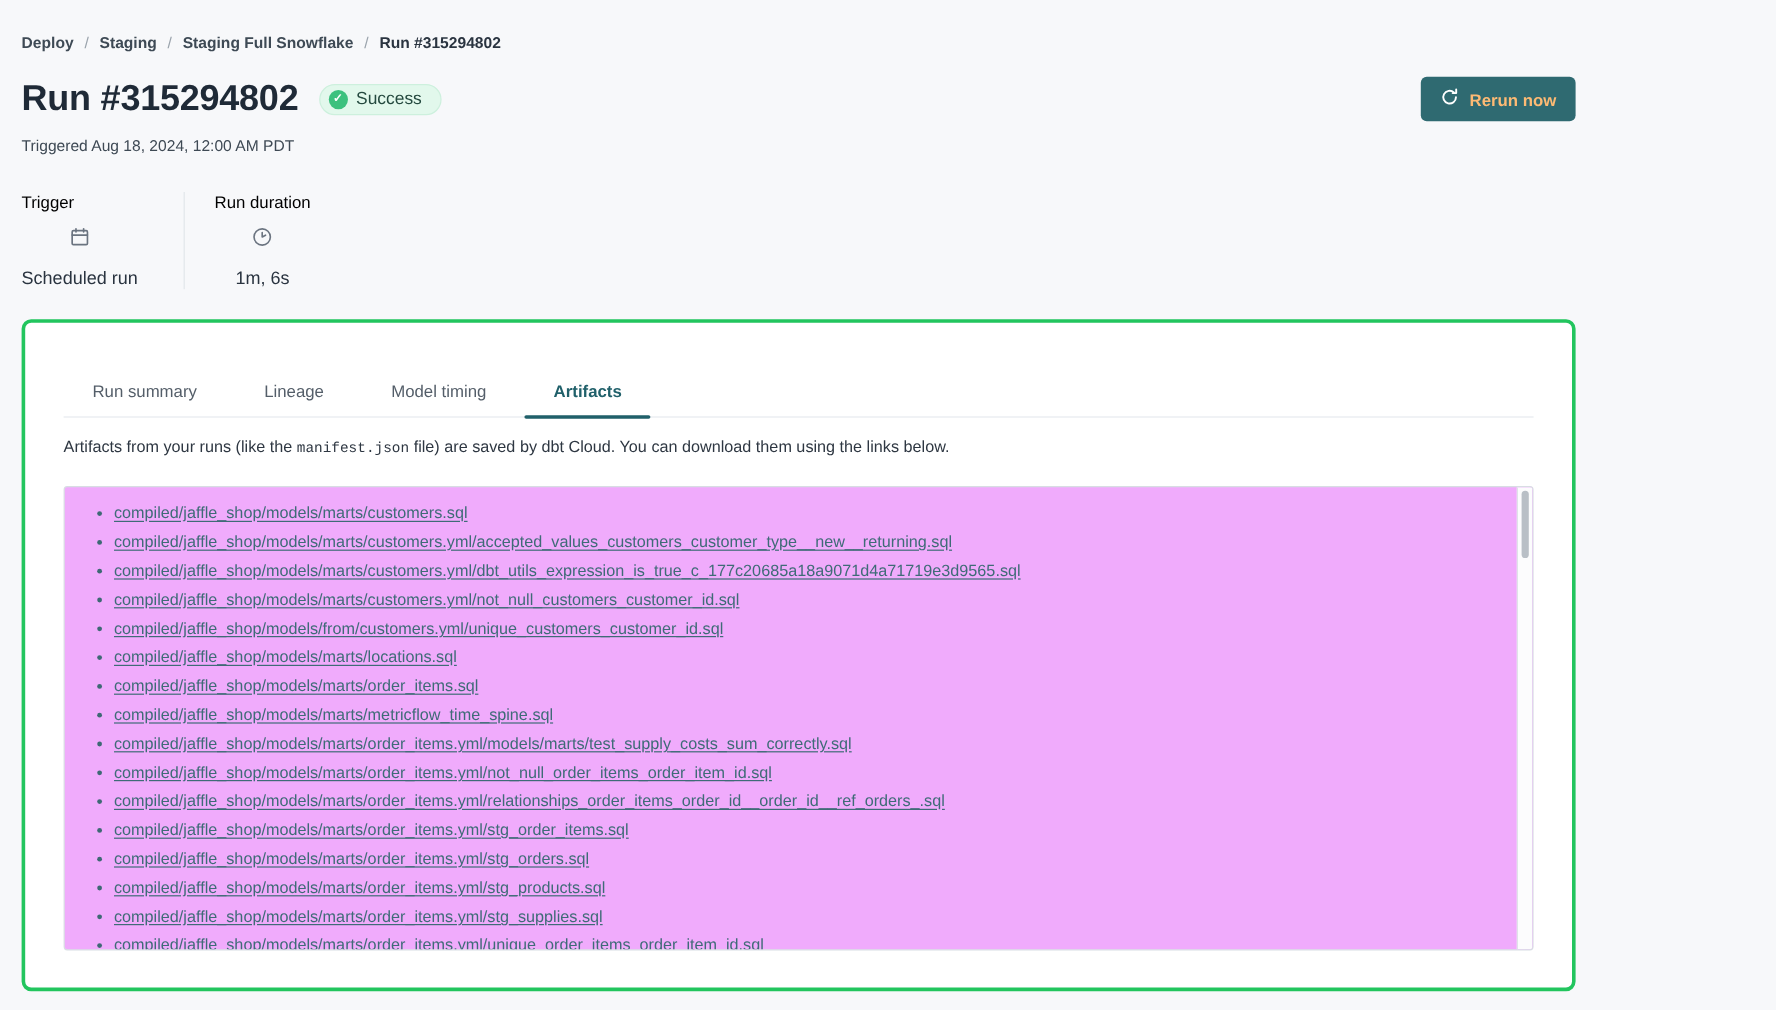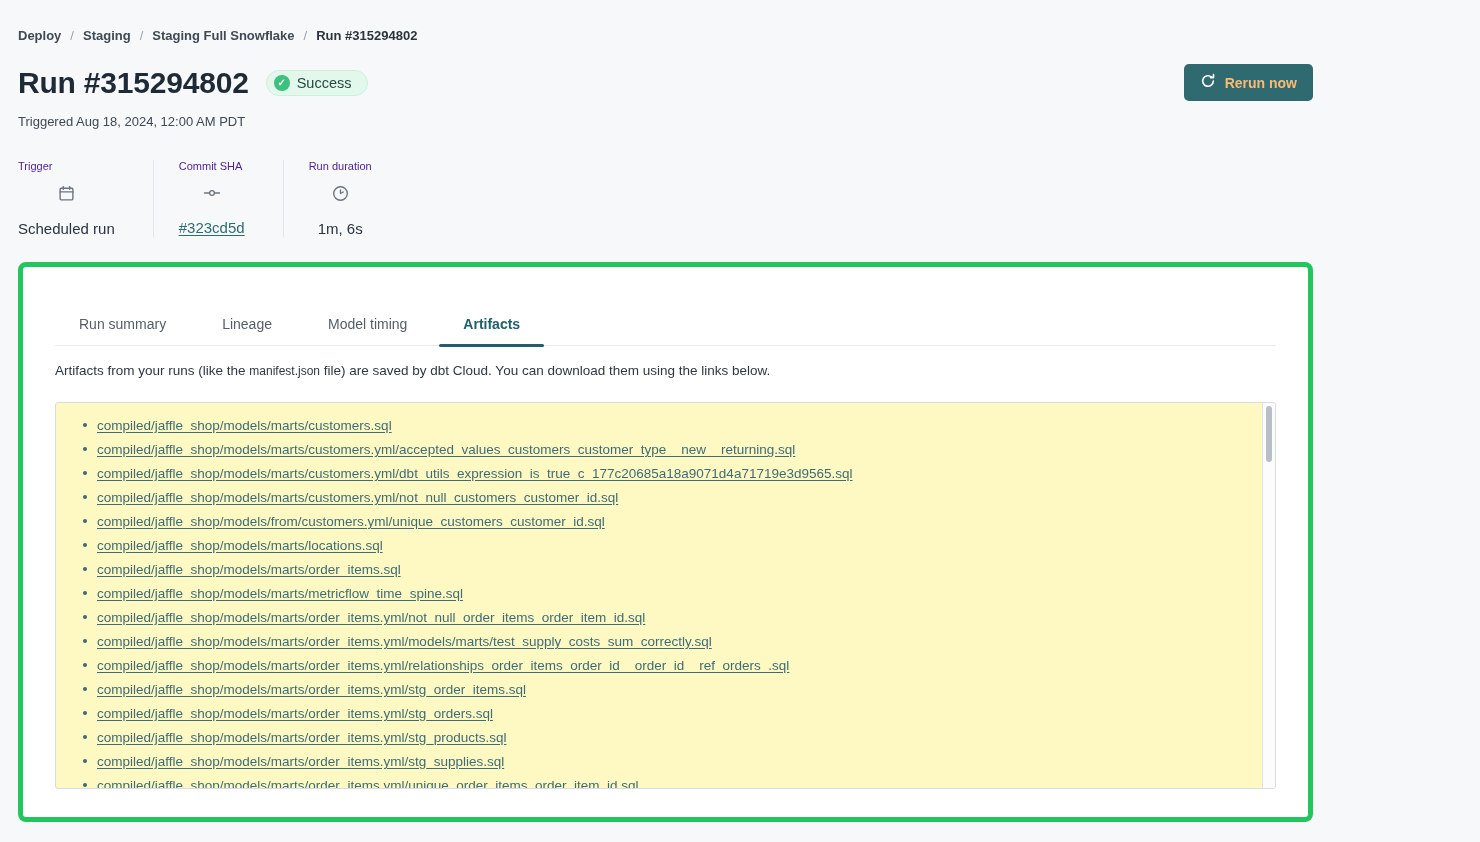--- a/index.html
+++ b/index.html
@@ -48,59 +48,59 @@
     padding: 9px 16px; font-size: 14px; font-weight: 600;
     font-family: "Liberation Sans", sans-serif;
     cursor: pointer;
   }
   .triggered { margin-top: 13px; font-size: 13px; color: #3e4954; }
 
   
   .meta-row { display: flex; margin-top: 31px; }
   .meta-group { padding-right: 38px; margin-right: 25px; border-right: 1px solid #e2e6ea; }
   .meta-group:last-child { border-right: none; }
-  .meta-label { font-size: 11px; color: #4c1d95; }
+  .meta-label { font-size: 14px; color: #000000; }
   .meta-value { margin-top: 13px; display: flex; align-items: center; gap: 18px; font-size: 15px; color: #2a3440; flex-direction: column; }
   .meta-value .ico { display: inline-flex; align-items: center; }
   .commit-link { color: #2c6e70; text-decoration: underline; text-underline-offset: 2px; cursor: pointer; }
 
   
   .card {
     margin-top: 25px;
     background: #ffffff;
-    border: 5px solid #22c55e;
+    border: 3px solid #22c55e;
     border-radius: 8px;
     height: 560px;
     padding: 49px 32px 30px;
     overflow: hidden;
   }
   .tabs { display: flex; border-bottom: 1px solid #e7eaee; }
   .tab {
     padding: 0 24px 13px;
     font-size: 14px; color: #545e69;
     position: relative; cursor: pointer;
     margin-left: 8px;
   }
   .tab:first-child { margin-left: 0; }
   .tab.active { color: #20606a; font-weight: 700; }
   .tab.active::after {
     content: ""; position: absolute; left: 0; right: 0; bottom: -2px;
     height: 3px; background: #20606a; border-radius: 3px;
   }
   .artifacts-desc { margin-top: 17px; font-size: 13.5px; color: #2e3742; }
-  .artifacts-desc code { font-family: Liberation Sans, sans-serif; font-size: 12px; color: #2e3742; }
+  .artifacts-desc code { font-family: Liberation Mono, monospace; font-size: 12px; color: #2e3742; }
 
   
   .list-box {
     margin-top: 24px;
     position: relative;
     height: 387px;
     border: 1px solid #d8dde3;
     border-radius: 3px;
-    background: #fef9c3;
+    background: #f0abfc;
     overflow: hidden;
   }
   .list-box ul { margin: 0; padding: 10px 24px 0 41px; list-style: none; }
   .list-box li { position: relative; height: 24px; line-height: 24px; white-space: nowrap; }
   .list-box li::before {
     content: ""; position: absolute; left: -14px; top: 10px;
     width: 4px; height: 4px; border-radius: 50%; background: #3d6974;
   }
   .artifact-link {
     font-size: 13.5px; color: #3f6b77;
@@ -159,33 +159,20 @@
             <rect x="2" y="3" width="12" height="11" rx="1"></rect>
             <line x1="2" y1="6.5" x2="14" y2="6.5"></line>
             <line x1="5" y1="1.5" x2="5" y2="4"></line>
             <line x1="11" y1="1.5" x2="11" y2="4"></line>
           </svg>
         </span>
         <span>Scheduled run</span>
       </div>
     </div>
     <div class="meta-group">
-      <div class="meta-label">Commit SHA</div>
-      <div class="meta-value">
-        <span class="ico">
-          <svg width="18" height="16" viewBox="0 0 18 16" fill="none" stroke="#6b7480" stroke-width="1.3" stroke-linecap="round">
-            <circle cx="9" cy="8" r="2.4"></circle>
-            <line x1="1.5" y1="8" x2="6.6" y2="8"></line>
-            <line x1="11.4" y1="8" x2="16.5" y2="8"></line>
-          </svg>
-        </span>
-        <a class="commit-link">#323cd5d</a>
-      </div>
-    </div>
-    <div class="meta-group">
       <div class="meta-label">Run duration</div>
       <div class="meta-value">
         <span class="ico">
           <svg width="17" height="17" viewBox="0 0 16 16" fill="none" stroke="#6b7480" stroke-width="1.3" stroke-linecap="round" stroke-linejoin="round">
             <circle cx="8" cy="8" r="6.4"></circle>
             <path d="M8 4.6 L8 8 L10.6 6.6"></path>
           </svg>
         </span>
         <span>1m, 6s</span>
       </div>
@@ -233,25 +220,25 @@
 
           <li>
             <a class="artifact-link">compiled/jaffle_shop/models/marts/order_items.sql</a>
           </li>
 
           <li>
             <a class="artifact-link">compiled/jaffle_shop/models/marts/metricflow_time_spine.sql</a>
           </li>
 
           <li>
+            <a class="artifact-link">compiled/jaffle_shop/models/marts/order_items.yml/models/marts/test_supply_costs_sum_correctly.sql</a>
+          </li>
+
+          <li>
             <a class="artifact-link">compiled/jaffle_shop/models/marts/order_items.yml/not_null_order_items_order_item_id.sql</a>
-          </li>
-
-          <li>
-            <a class="artifact-link">compiled/jaffle_shop/models/marts/order_items.yml/models/marts/test_supply_costs_sum_correctly.sql</a>
           </li>
 
           <li>
             <a class="artifact-link">compiled/jaffle_shop/models/marts/order_items.yml/relationships_order_items_order_id__order_id__ref_orders_.sql</a>
           </li>
 
           <li>
             <a class="artifact-link">compiled/jaffle_shop/models/marts/order_items.yml/stg_order_items.sql</a>
           </li>
 

